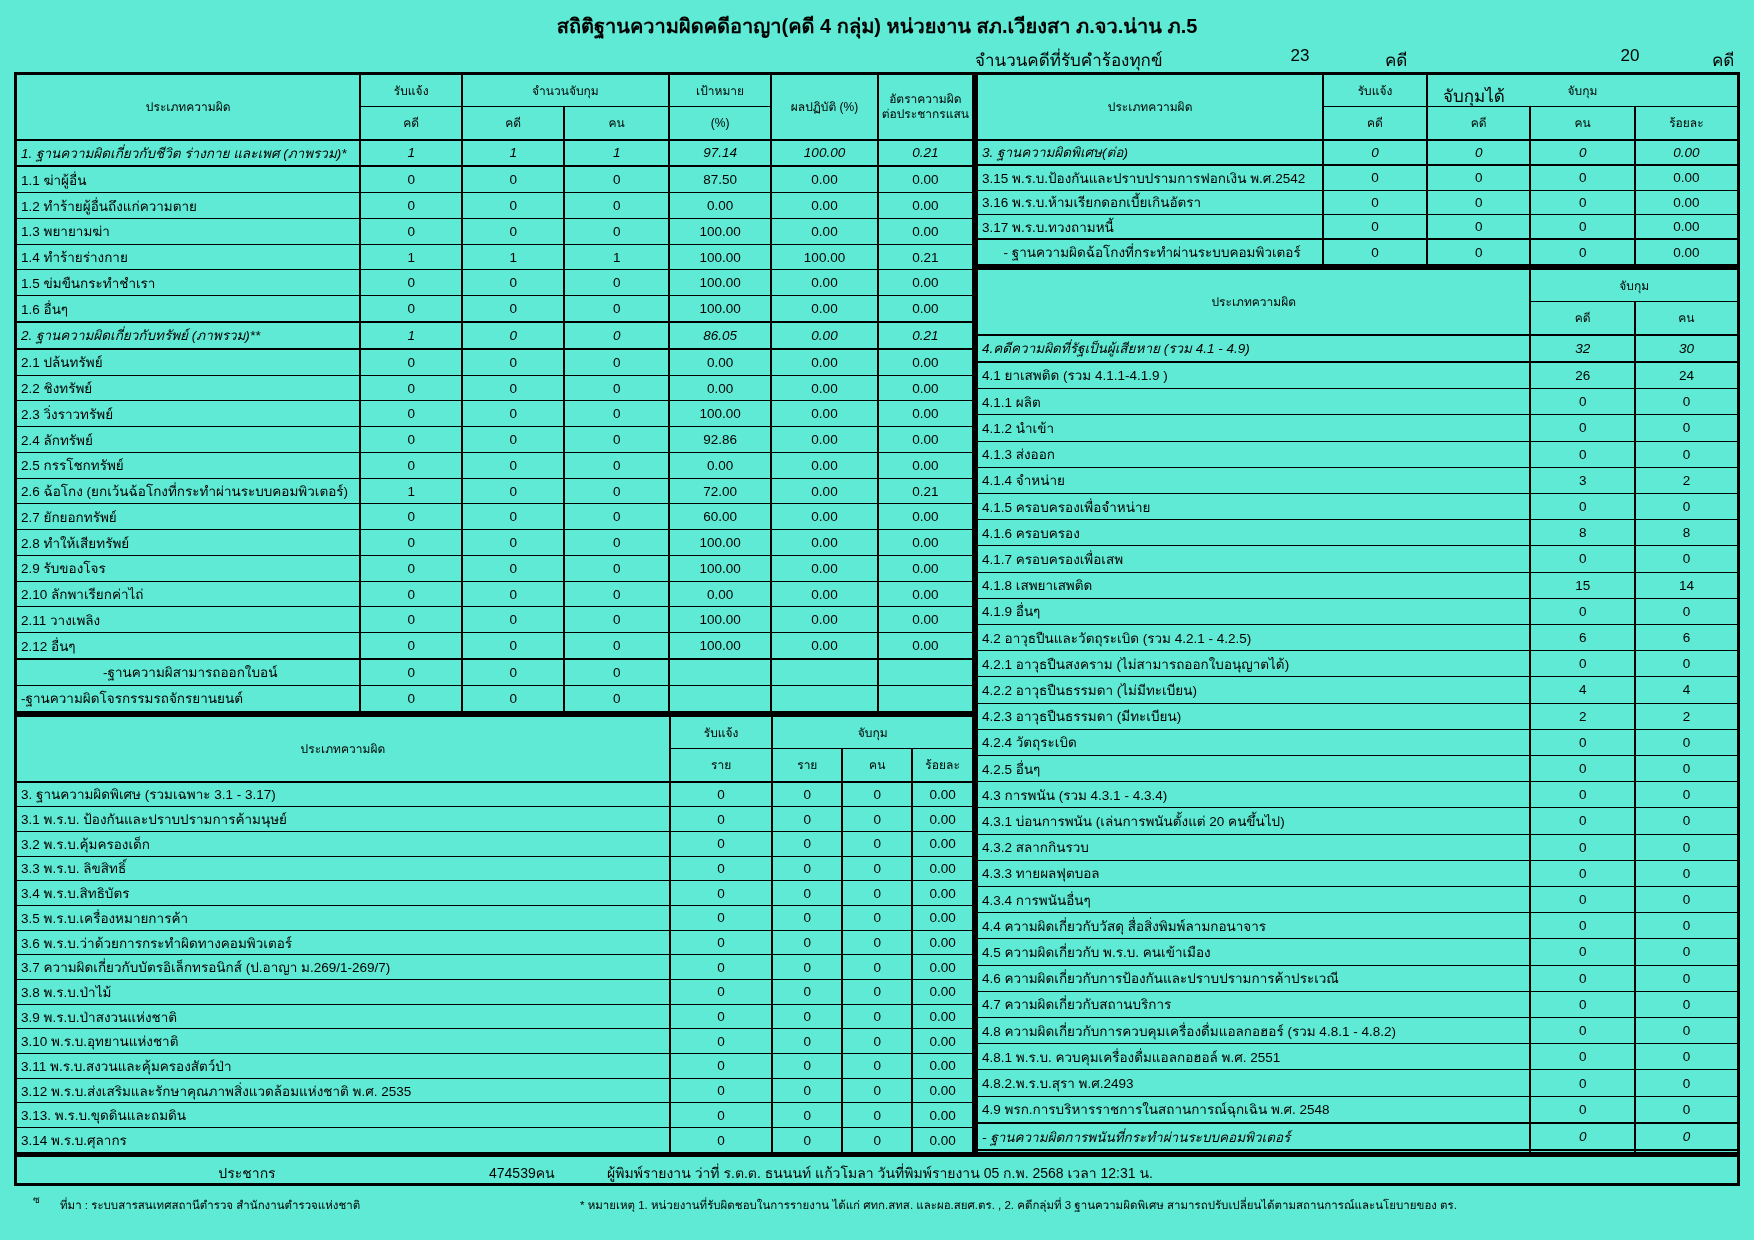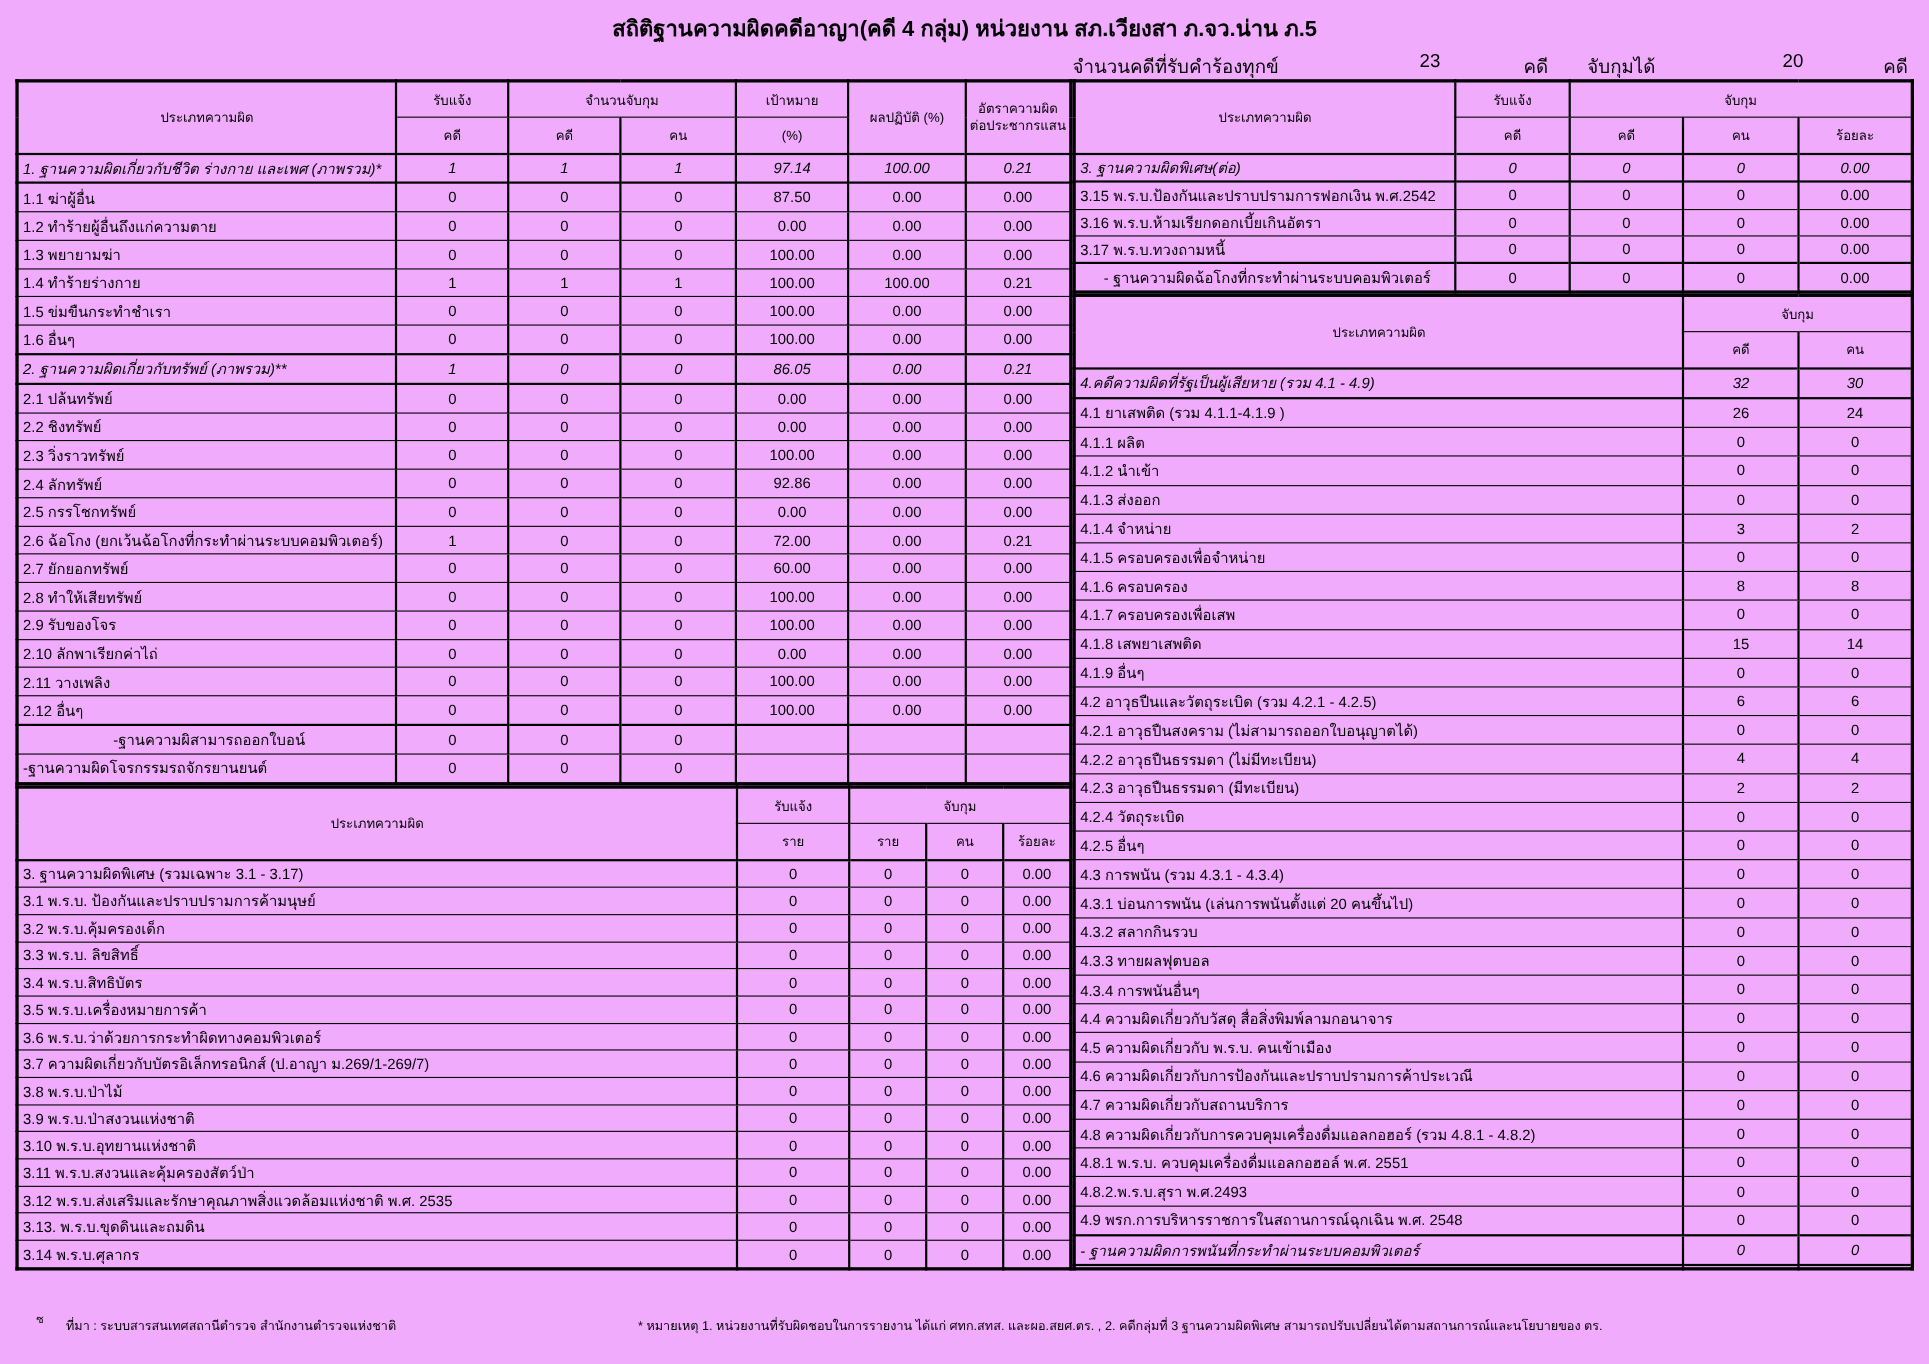--- a/index.html
+++ b/index.html
@@ -1,26 +1,26 @@
 <!DOCTYPE html>
 <html><head>
 <meta charset="utf-8">
 <style>
   html,body{margin:0;padding:0;background:#fff;}
-  .page{position:relative;width:1754px;height:1240px;background:#f0abfc;color:#000;
+  .page{position:relative;width:1754px;height:1240px;background:#5eead4;color:#000;
         font-family:"Liberation Sans","DejaVu Sans",sans-serif;overflow:hidden;}
   .title{position:absolute;top:10px;left:0;width:100%;text-align:center;
          font-size:20px;font-weight:bold;}
   .subtitle{position:absolute;top:46px;left:0;width:100%;height:26px;font-size:17px;}
   .subtitle span{position:absolute;white-space:nowrap;}
   .sub-period{left:390px;}
   .sub-complaints-label{left:975px;}
   .sub-complaints-value{left:1265px;width:70px;text-align:center;}
   .sub-unit1{left:1385px;}
-  .sub-arrest-label{left:1443px;}
+  .sub-arrest-label{left:1443px;margin-top:36px;}
   .sub-arrest-value{left:1595px;width:70px;text-align:center;}
   .sub-unit2{left:1712px;}
 
   .tables{position:absolute;top:72px;left:14px;width:1726px;height:1083px;display:flex;}
   .half-left{width:961px;}
   .half-right{width:765px;}
   table{border-collapse:collapse;table-layout:fixed;width:100%;}
   td,th{border:1px solid #000;border-left-width:2px;border-right-width:2px;
         padding:0;overflow:hidden;white-space:nowrap;}
   table{border:3px solid #000;}
@@ -666,20 +666,25 @@
               <td class="lbl"></td>
               <td class="num"></td>
               <td class="num"></td>
             </tr>
           </tbody>
       </table>
     </div>
 
   </div>
 
+  <div class="footer-row">
+    <span class="f-pop-label">ประชากร</span>
+    <span class="f-pop-value">474539คน</span>
+    <span class="f-printer">ผู้พิมพ์รายงาน ว่าที่ ร.ต.ต. ธนนนท์ แก้วโมลา วันที่พิมพ์รายงาน 05 ก.พ. 2568  เวลา 12:31 น.</span>
+  </div>
 
   <div class="footnotes">
     <span class="fn-mark">ซ</span>
     <span class="fn-source">ที่มา : ระบบสารสนเทศสถานีตำรวจ  สำนักงานตำรวจแห่งชาติ</span>
     <span class="fn-note">* หมายเหตุ   1. หน่วยงานที่รับผิดชอบในการรายงาน ได้แก่ ศทก.สทส. และผอ.สยศ.ตร. , 2. คดีกลุ่มที่ 3 ฐานความผิดพิเศษ สามารถปรับเปลี่ยนได้ตามสถานการณ์และนโยบายของ ตร.</span>
   </div>
 
 </div>
 
 </body></html>

